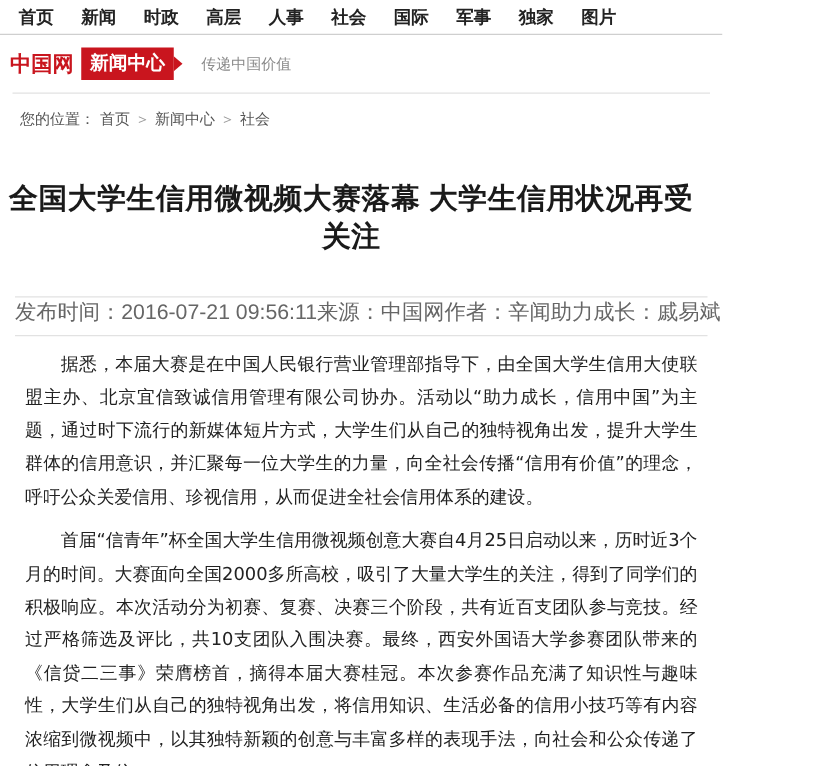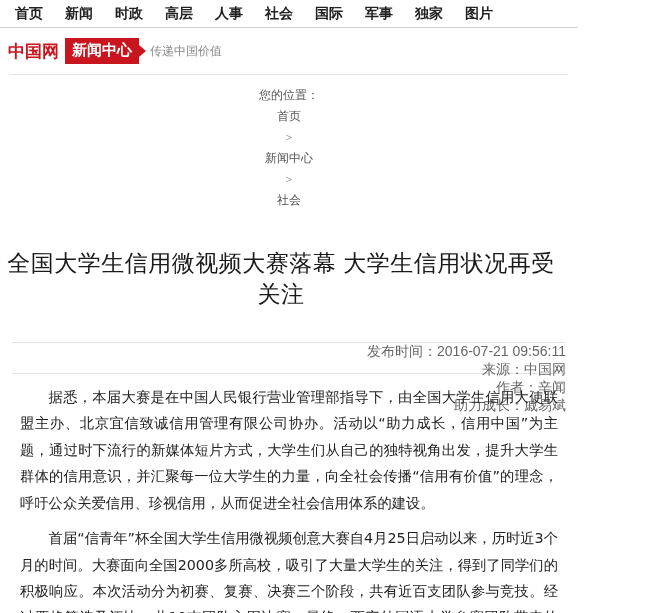--- a/index.html
+++ b/index.html
@@ -63,64 +63,62 @@
   .logo-center::after {
     content: "";
     position: absolute;
     right: -7px;
     top: 7px;
     border-left: 7px solid #c9151e;
     border-top: 6px solid transparent;
     border-bottom: 6px solid transparent;
   }
   .logo-slogan {
-    margin-left: 11px;
+    margin-left: 22px;
     font-size: 12px;
     color: #8a8a8a;
     white-space: nowrap;
   }
 
   
   .breadcrumb {
     border-top: 1px solid #e2e2e2;
     margin: 0 10px;
     padding: 12px 6px 10px 6px;
     font-size: 12px;
     color: #555555;
     display: flex;
     align-items: center;
     gap: 4px;
-    flex-direction: column;
   }
   .breadcrumb .sep { color: #999999; }
   .breadcrumb a { color: #555555; text-decoration: none; }
 
   
   .headline {
     text-align: center;
     font-size: 23px;
-    font-weight: normal;
+    font-weight: bold;
     color: #1a1a1a;
     padding: 14px 18px 16px 2px;
     line-height: 1.35;
     letter-spacing: 0.5px;
   }
 
   
   .metabar {
     margin: 0 12px;
     border-top: 1px solid #e2e2e2;
     border-bottom: 1px solid #e2e2e2;
     height: 30px;
     display: flex;
-    align-items: flex-end;
+    align-items: flex-start;
     justify-content: space-around;
-    font-size: 14px;
+    font-size: 17px;
     color: #666666;
-    flex-direction: column;
   }
   .metabar .item { white-space: nowrap; }
   .metabar .item .val { color: #666666; }
 
   
   .article {
     padding: 10px 20px 0 20px;
     font-size: 14.3px;
     line-height: 1.85;
     color: #222222;

